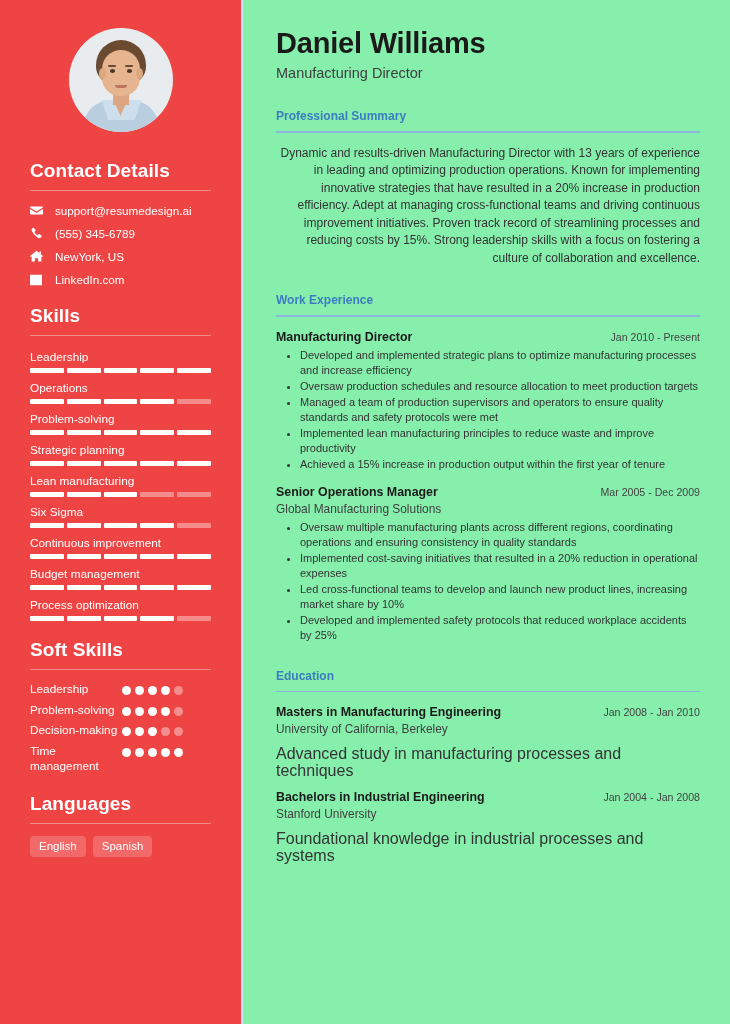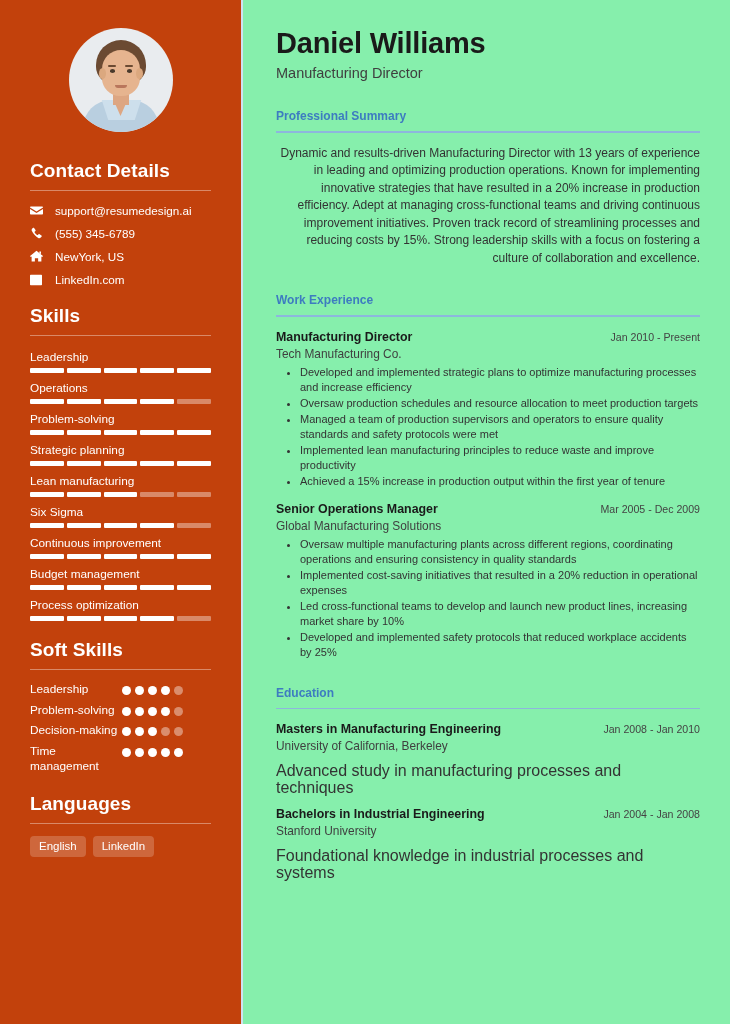--- a/index.html
+++ b/index.html
@@ -19,21 +19,21 @@
     height: 1024px;
     display: flex;
     background: #ffffff;
     overflow: hidden;
   }
 
   
   .sidebar {
     width: 243px;
     flex: 0 0 243px;
-    background: #c2410c;
+    background: #ef4444;
     border-right: 2px solid #cfe2f2;
     padding: 0 0 20px 0;
     color: #ffffff;
   }
 
   .photo-wrap {
     display: flex;
     justify-content: center;
     padding-top: 28px;
     padding-bottom: 10px;
@@ -517,21 +517,21 @@
             </div>
           </div>
         </div>
     </div>
 
     <div class="side-block">
       <div class="side-heading">Languages</div>
       <div class="side-rule"></div>
       <div class="lang-wrap" id="languages-list">
           <span class="lang-tag">English</span>
-          <span class="lang-tag">LinkedIn</span>
+          <span class="lang-tag">Spanish</span>
         </div>
     </div>
 
   </aside>
 
   <main class="main">
 
     <h1 class="name">Daniel Williams</h1>
     <div class="job-title">Manufacturing Director</div>
 
@@ -543,21 +543,20 @@
 
     <section>
       <div class="sec-heading">Work Experience</div>
       <div class="sec-rule"></div>
       <div id="work-list">
           <div class="entry">
             <div class="entry-head">
               <div class="entry-title">Manufacturing Director</div>
               <div class="entry-date">Jan 2010 - Present</div>
             </div>
-            <div class="entry-org">Tech Manufacturing Co.</div>
             <ul class="entry-bullets">
               <li>Developed and implemented strategic plans to optimize manufacturing processes and increase efficiency</li>
               <li>Oversaw production schedules and resource allocation to meet production targets</li>
               <li>Managed a team of production supervisors and operators to ensure quality standards and safety protocols were met</li>
               <li>Implemented lean manufacturing principles to reduce waste and improve productivity</li>
               <li>Achieved a 15% increase in production output within the first year of tenure</li>
             </ul>
           </div>
           <div class="entry">
             <div class="entry-head">

